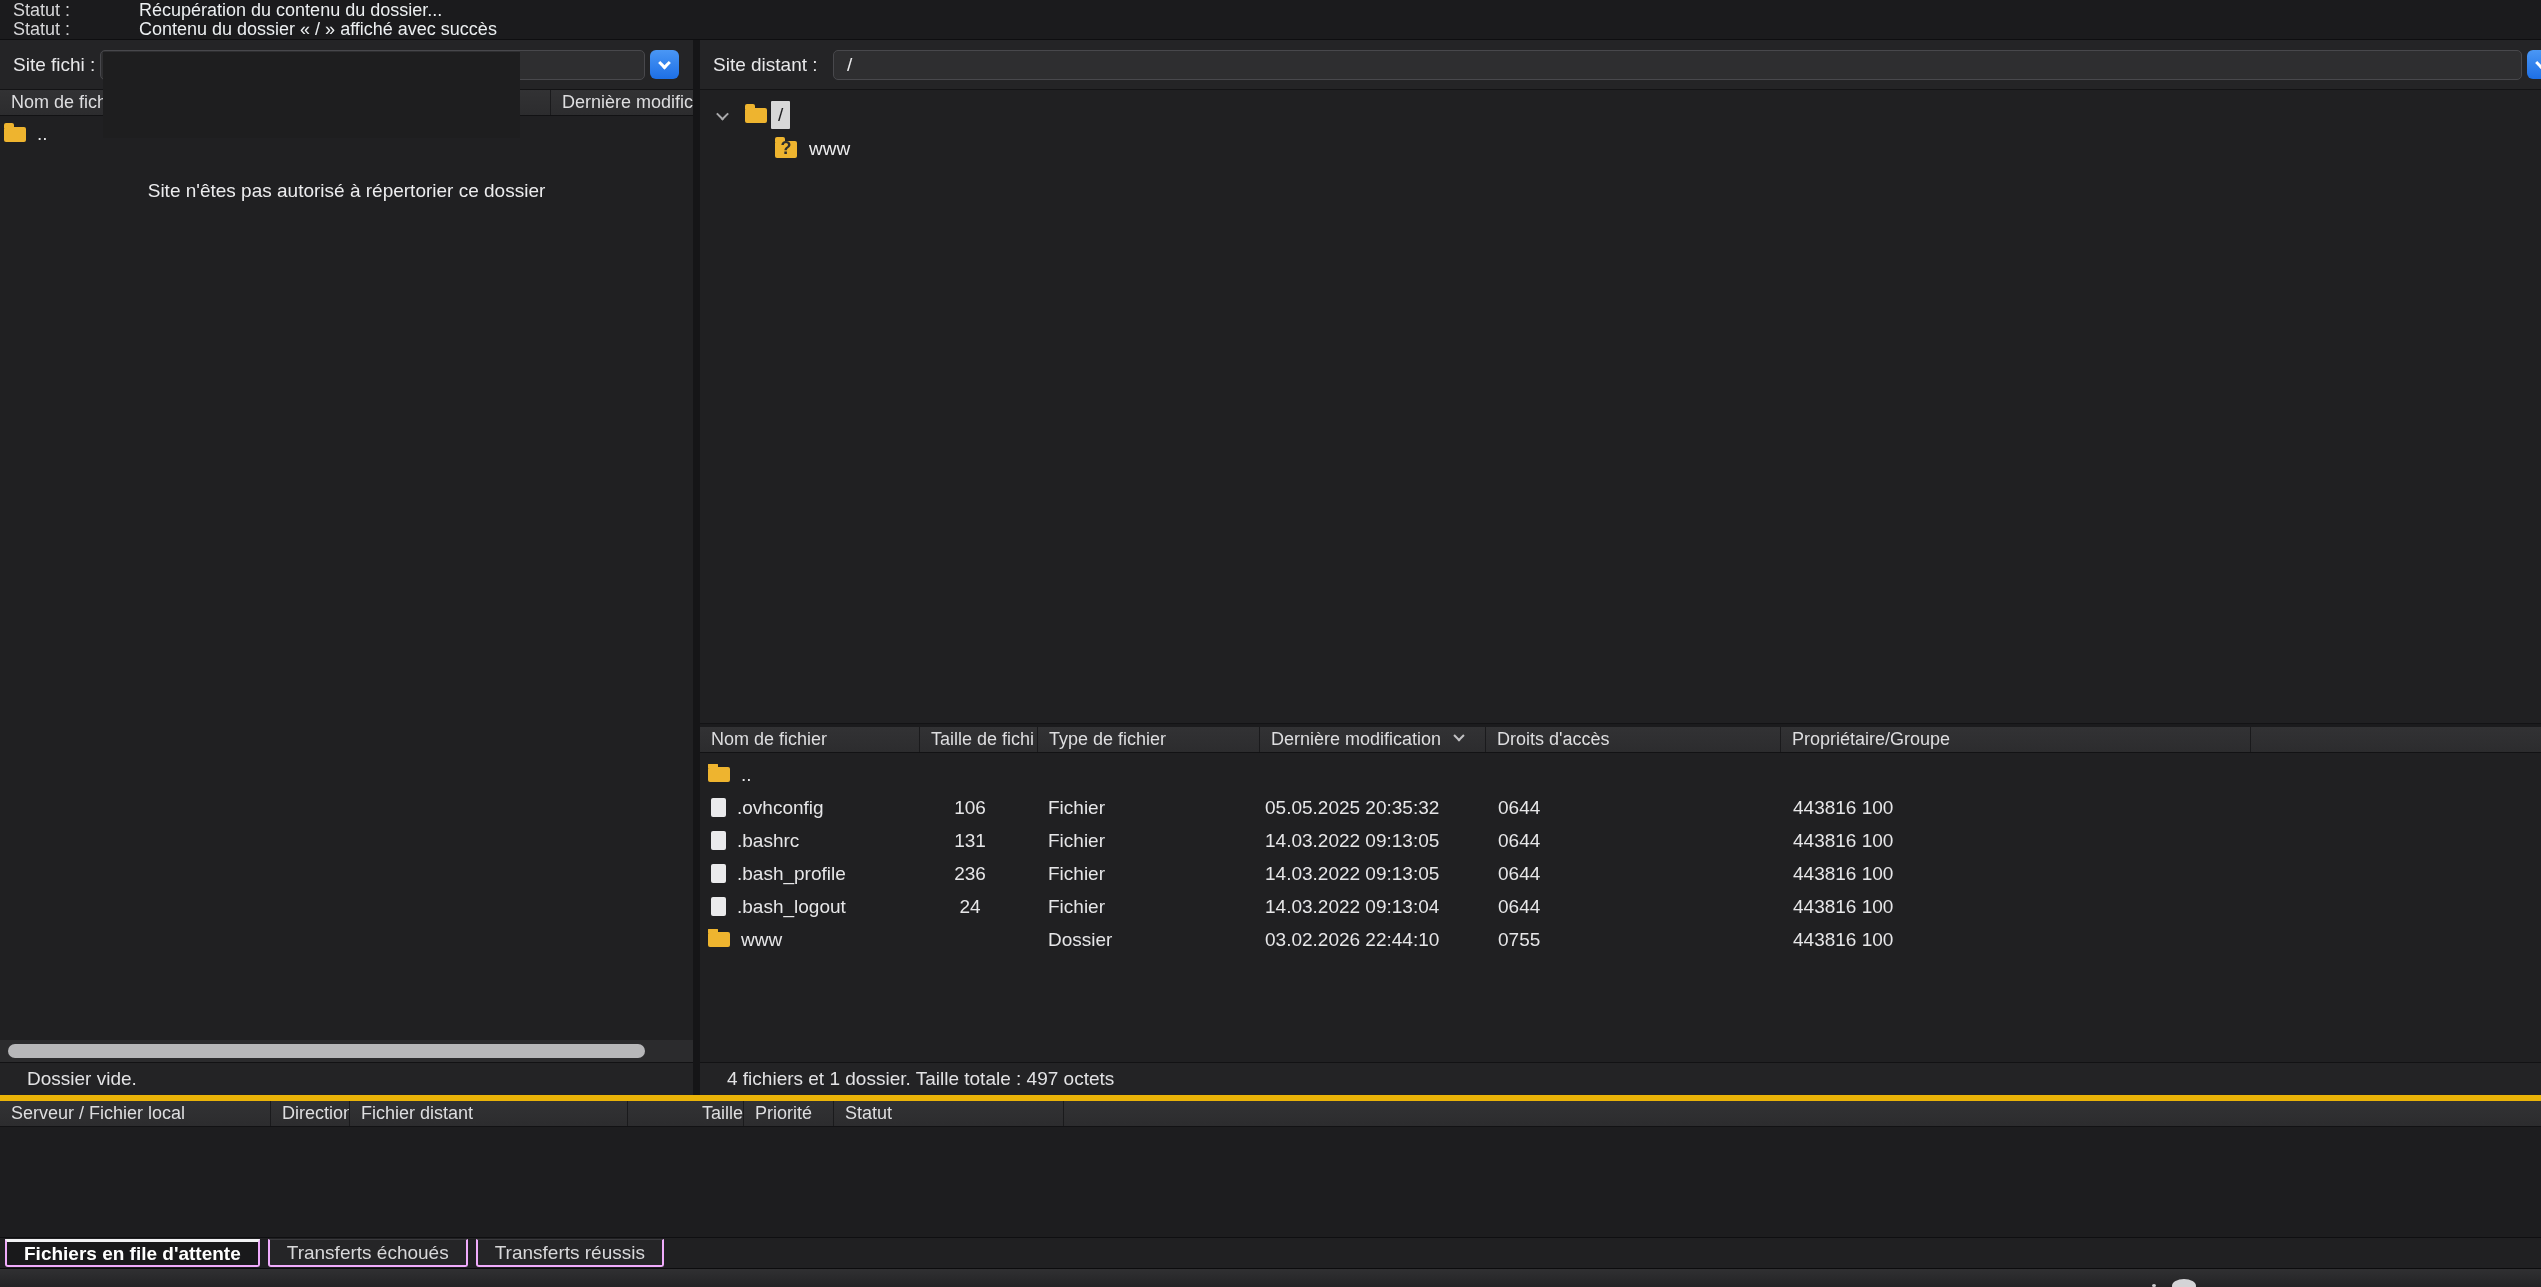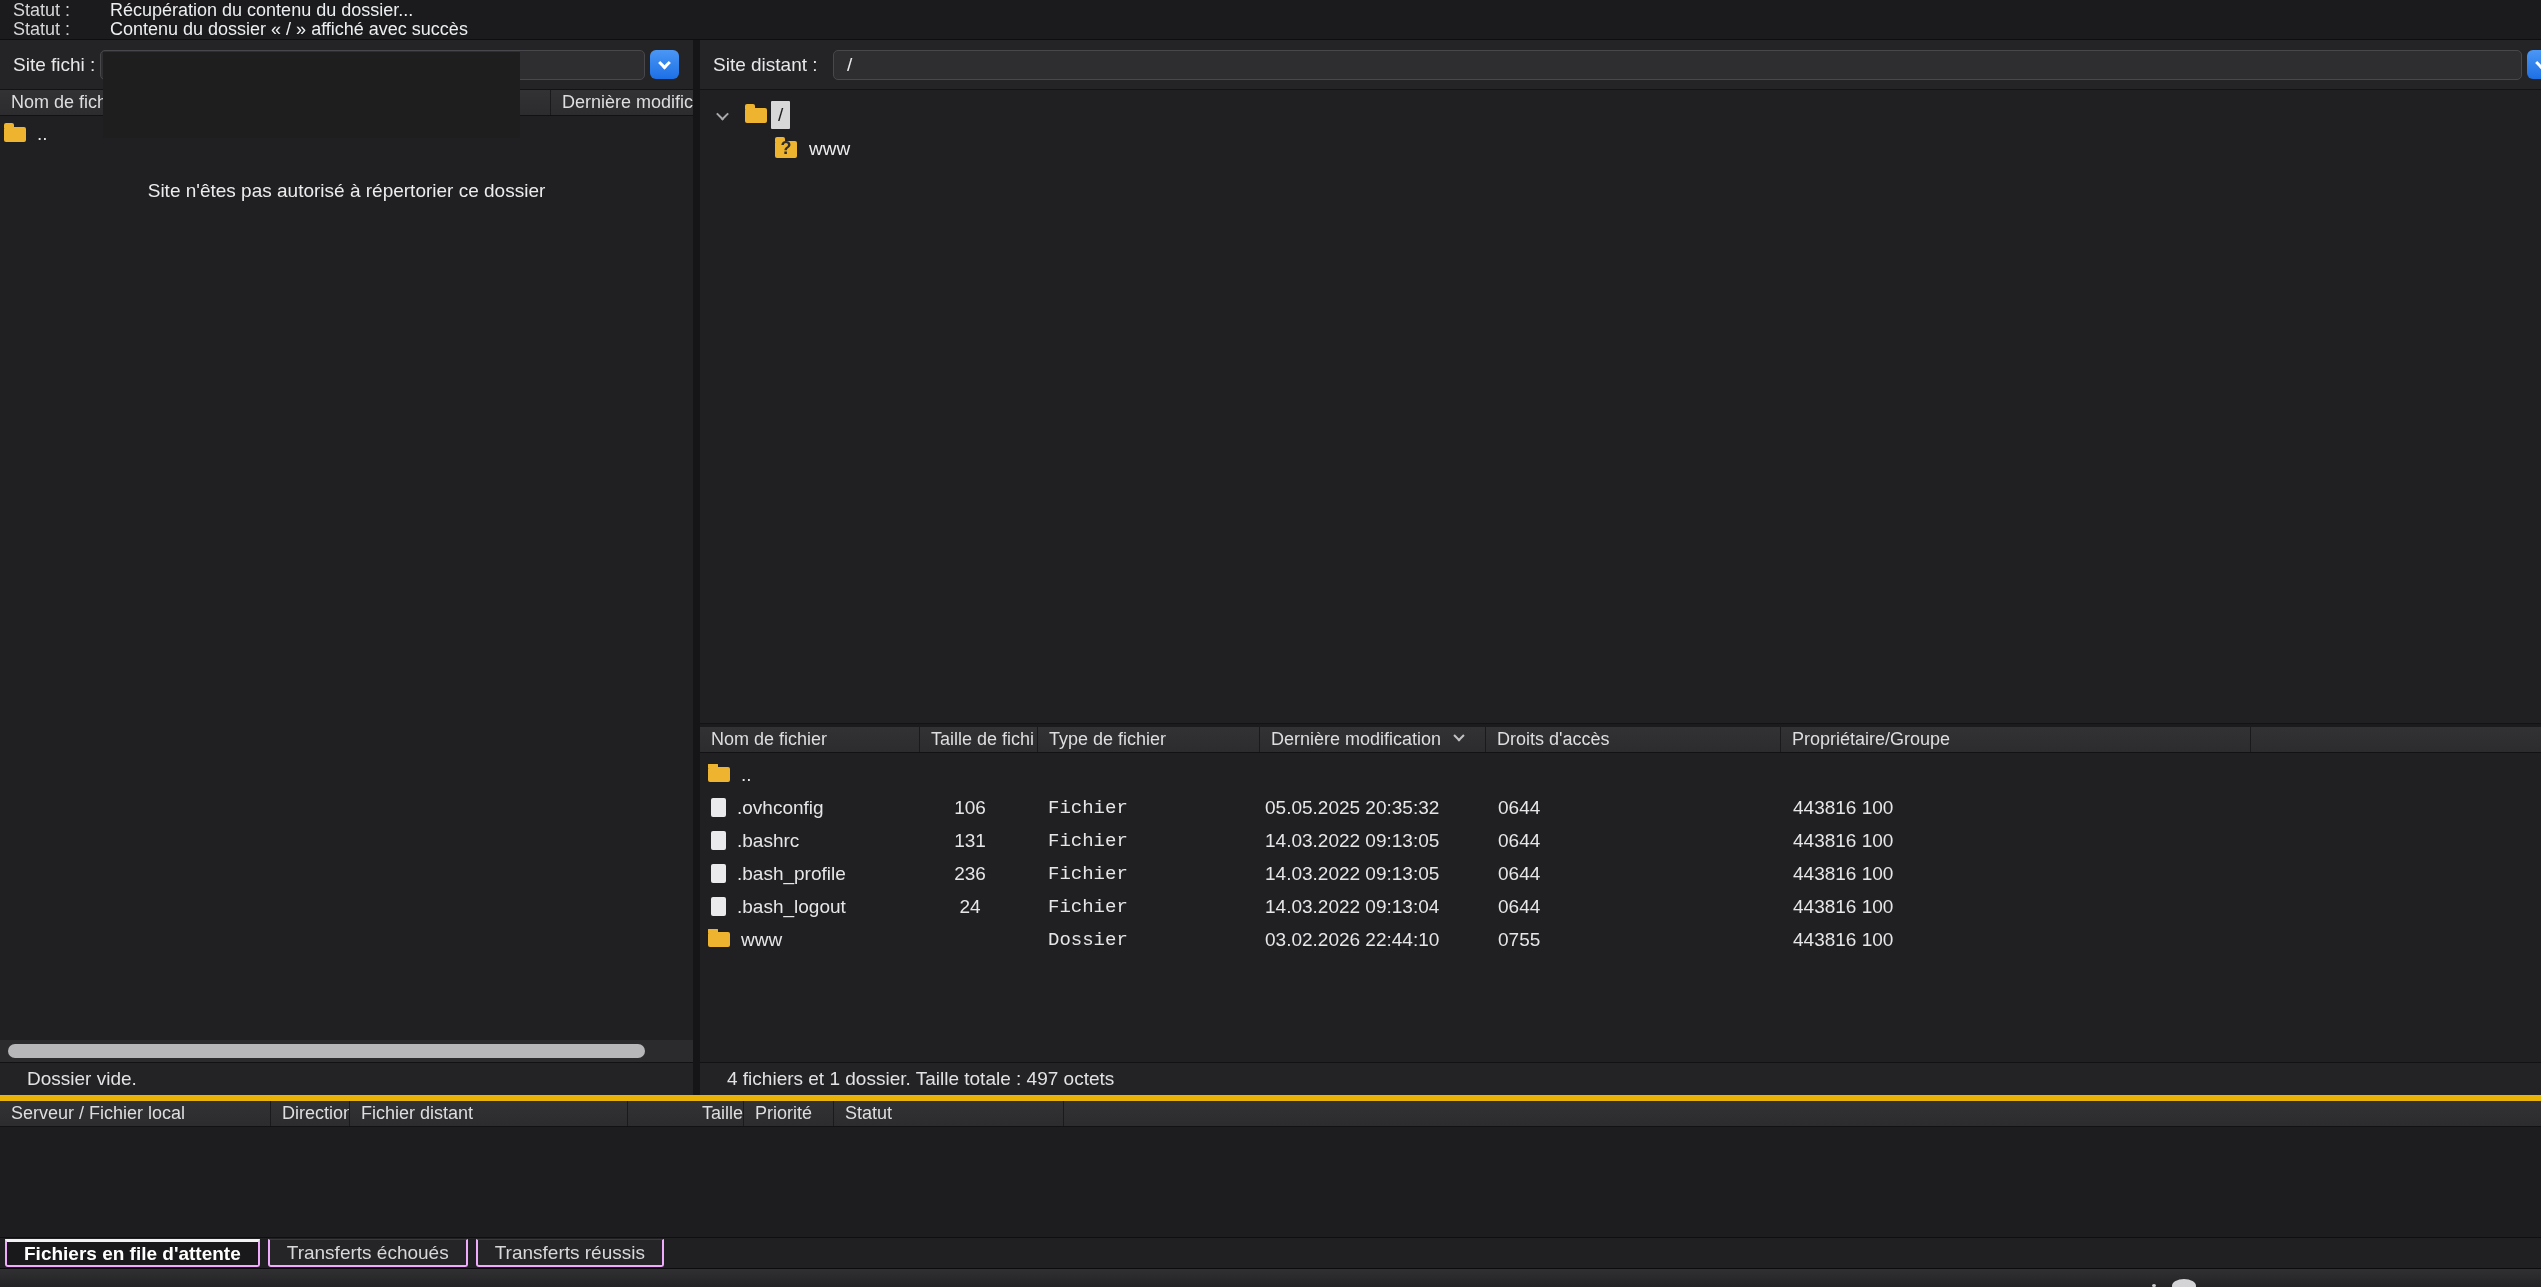--- a/index.html
+++ b/index.html
@@ -3,21 +3,21 @@
 <meta charset="utf-8">
 <style>
   * { margin:0; padding:0; box-sizing:border-box; }
   html,body { width:2541px; height:1287px; overflow:hidden; background:#1b1b1d;
     font-family:"Liberation Sans","DejaVu Sans",sans-serif; color:#e4e4e6; }
   .app { position:relative; width:2541px; height:1287px; display:flex; flex-direction:column; }
 
   
   .log { height:40px; background:#1b1b1d; border-bottom:1px solid #0e0e10; padding-top:1px; }
   .log-line { display:flex; height:19px; align-items:center; font-size:18px; }
-  .log-label { width:110px; padding-left:13px; color:#d6d6d8; }
+  .log-label { width:139px; padding-left:13px; color:#d6d6d8; }
   .log-msg { color:#eceff1; }
 
   
   .panels { flex:0 0 1055px; display:flex; }
   .panel { display:flex; flex-direction:column; position:relative; overflow:hidden; }
   .panel.left { width:693px; }
   .splitter { width:7px; background:#151517; }
   .panel.right { width:1841px; }
 
   .site-bar { height:50px; background:#242426; border-bottom:1px solid #131315;
@@ -64,21 +64,21 @@
   .qheader .hcell:nth-of-type(5){ width:90px; }
   .qheader .hcell:nth-of-type(6){ width:230px; }
 
   
   .list { flex:1 1 auto; background:#202022; position:relative; overflow:hidden; }
   .frow { display:flex; align-items:center; height:33px; font-size:19px; color:#e6e6e8; }
   .fcell { overflow:hidden; white-space:nowrap; flex:0 0 auto; }
   .remote-list { padding-top:5px; }
   .remote-list .c-name { width:220px; display:flex; align-items:center; padding-left:8px; }
   .remote-list .c-size { width:118px; text-align:center; padding-right:18px; }
-  .remote-list .c-type { width:222px; padding-left:10px;font-family:Liberation Mono, monospace; }
+  .remote-list .c-type { width:222px; padding-left:10px; }
   .remote-list .c-mod  { width:226px; padding-left:5px; }
   .remote-list .c-perm { width:295px; padding-left:12px; }
   .remote-list .c-own  { width:470px; padding-left:12px; }
 
   .local-list .updir { padding-left:4px; height:36px; }
   .empty-msg { position:absolute; top:64px; left:0; right:0; text-align:center;
     font-size:19px; color:#ececee; }
 
   
   .ficon { position:relative; display:inline-block; margin-right:11px; flex:0 0 auto; }

